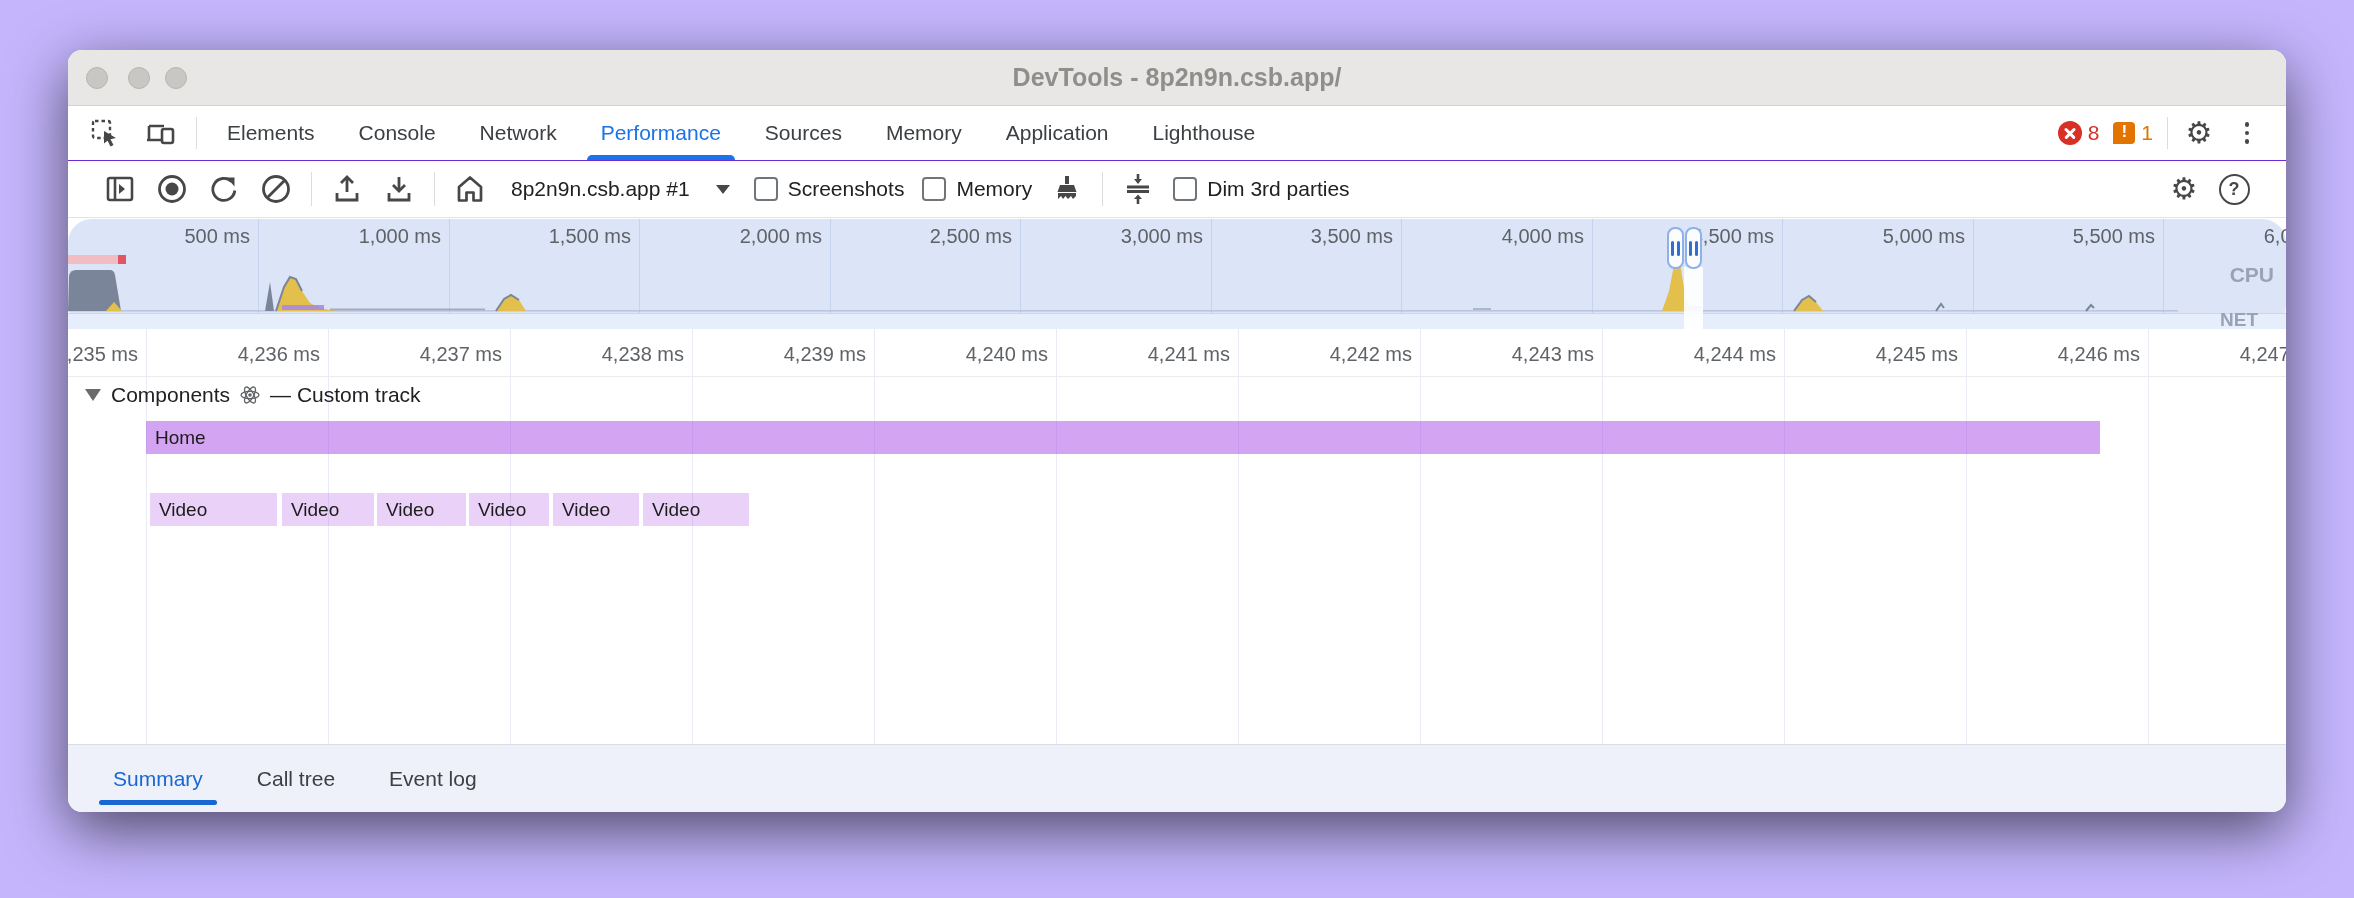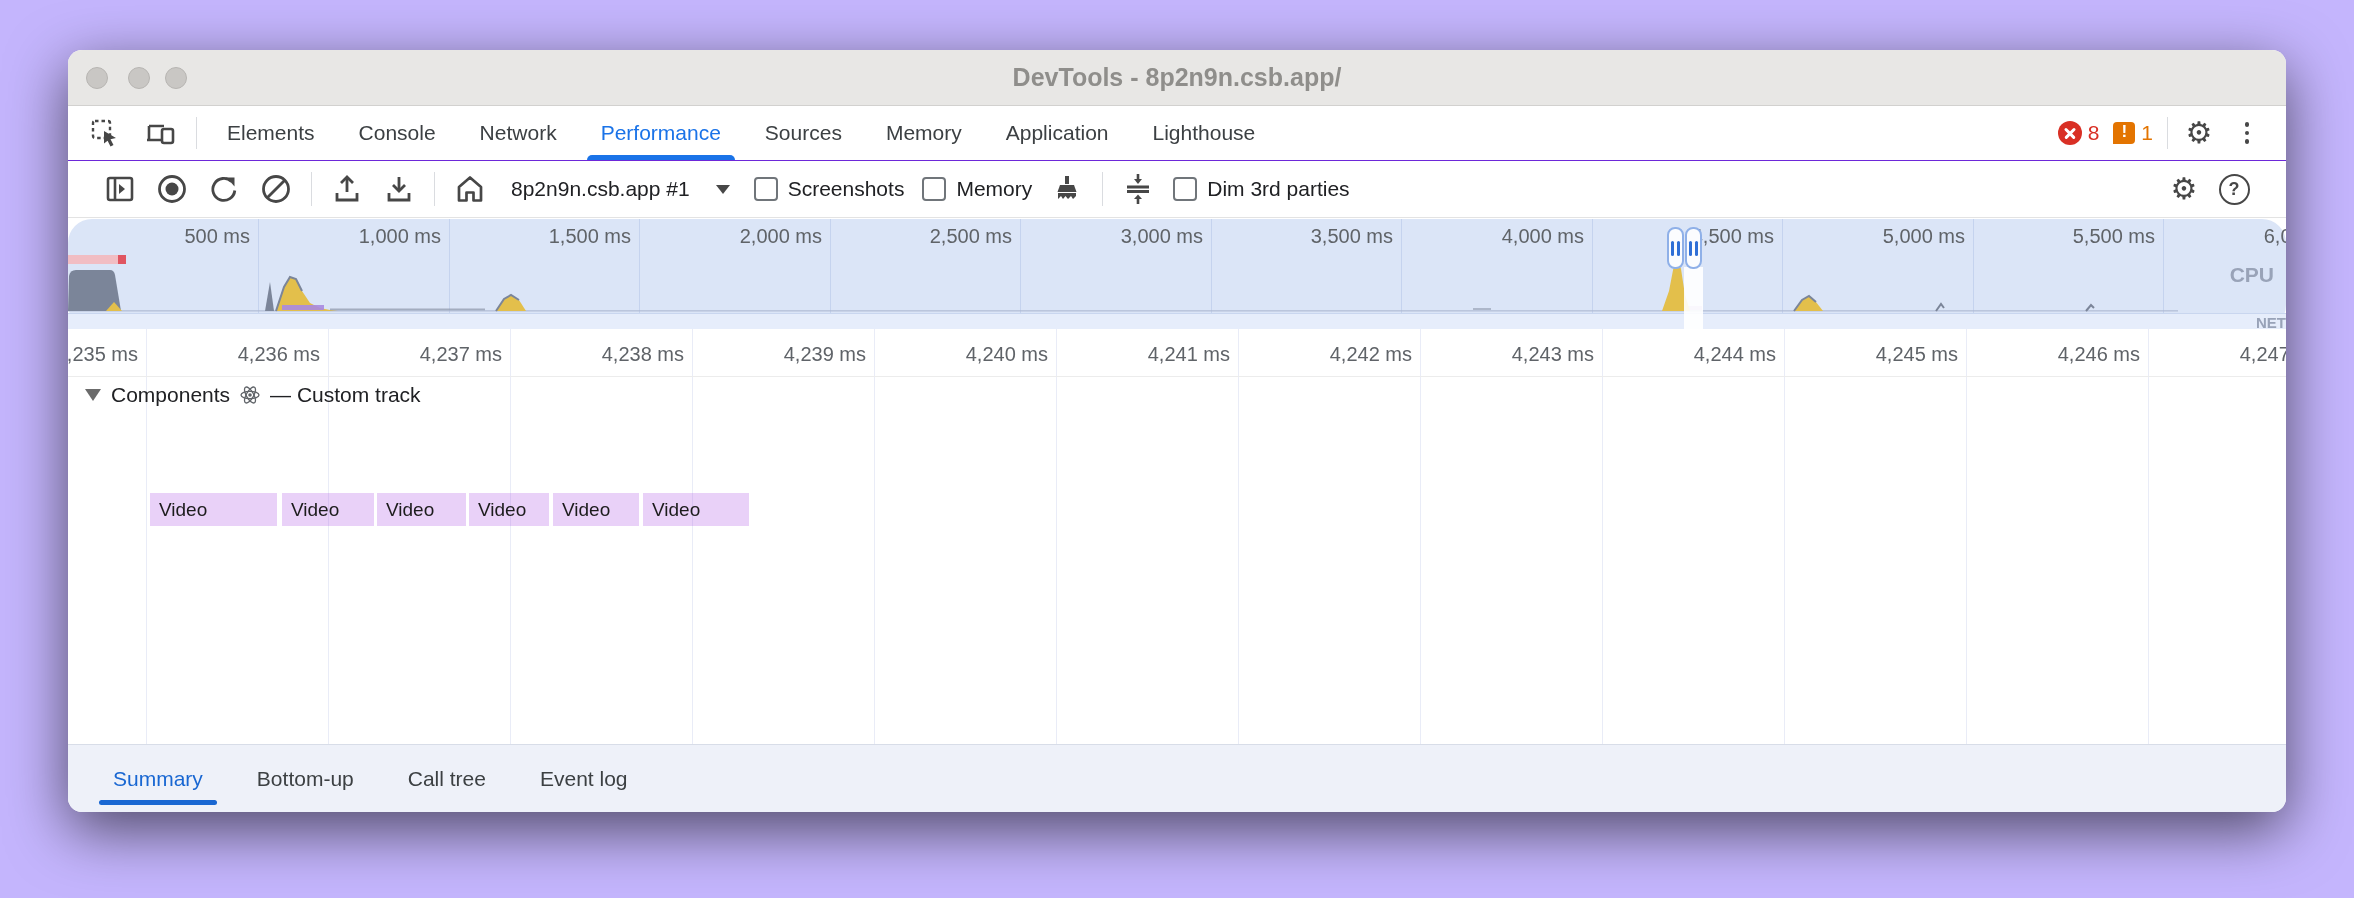--- a/index.html
+++ b/index.html
@@ -52,21 +52,21 @@
   .tb-right{margin-left:auto;display:flex;align-items:center;gap:16px;}
   .help-circ{width:27px;height:27px;border:2.4px solid #474747;border-radius:50%;
              display:flex;align-items:center;justify-content:center;font-size:18px;font-weight:700;color:#474747;}
   
   .overview{position:absolute;left:0;top:169px;width:100%;height:110px;background:#dbe5f7;border-radius:24px;}
   .ov-grid{position:absolute;top:0;bottom:0;width:1px;background:#c5d3ee;}
   .ov-label{position:absolute;top:6px;width:128px;text-align:right;font-size:20px;color:#5f6368;}
   .net-strip{position:absolute;left:0;bottom:0;width:100%;height:16px;background:#e6edfb;
              border-top:1px solid #c9d6ef;box-sizing:border-box;}
   .cpu-tag{position:absolute;right:12px;top:44px;font-size:21px;font-weight:700;color:#99a3b8;}
-  .net-tag{position:absolute;right:0;bottom:-2px;font-size:15px;font-weight:700;color:#99a3b8;}
+  .net-tag{position:absolute;right:28px;bottom:-2px;font-size:19px;font-weight:700;color:#99a3b8;}
   .sel-strip{position:absolute;left:1616px;top:48px;width:19px;height:62px;background:rgba(255,255,255,.9);}
   .handle{position:absolute;top:8px;width:17px;height:42px;background:#fbfcfe;border:2px solid #8fb0e8;
           border-radius:8px;box-sizing:border-box;display:flex;align-items:center;justify-content:center;gap:3px;}
   .handle i{width:3px;height:15px;background:#2f6fd6;border-radius:2px;}
   
   .detail{position:absolute;left:0;top:279px;width:100%;height:415px;background:#fff;}
   .dt-grid{position:absolute;top:0;bottom:0;width:1px;background:#e9ecf7;}
   .ruler-label{position:absolute;top:14px;width:118px;text-align:right;font-size:20px;color:#5f6368;}
   .ruler-line{position:absolute;left:0;top:47px;width:100%;height:1px;background:#ececec;}
   .track-head{position:absolute;left:17px;top:54px;display:flex;align-items:center;gap:10px;
@@ -352,20 +352,23 @@
         <span>Components</span>
         <svg class="ic" width="20" height="20" viewBox="0 0 20 20">
           <circle cx="10" cy="10" r="1.8" fill="#5f6368"></circle>
           <ellipse cx="10" cy="10" rx="9" ry="3.6" fill="none" stroke="#5f6368" stroke-width="1.3"></ellipse>
           <ellipse cx="10" cy="10" rx="9" ry="3.6" fill="none" stroke="#5f6368" stroke-width="1.3" transform="rotate(60 10 10)"></ellipse>
           <ellipse cx="10" cy="10" rx="9" ry="3.6" fill="none" stroke="#5f6368" stroke-width="1.3" transform="rotate(120 10 10)"></ellipse>
         </svg>
         <span>— Custom track</span>
       </div>
 
+      <div class="flame main" style="left:78px;top:92px;width:1954px;">
+          <span>Home</span>
+        </div>
       <div class="flame light" style="left:82px;top:164px;width:127px;">
           <span>Video</span>
         </div>
       <div class="flame light" style="left:214px;top:164px;width:92px;">
           <span>Video</span>
         </div>
       <div class="flame light" style="left:309px;top:164px;width:89px;">
           <span>Video</span>
         </div>
       <div class="flame light" style="left:401px;top:164px;width:80px;">
@@ -377,23 +380,20 @@
       <div class="flame light" style="left:575px;top:164px;width:106px;">
           <span>Video</span>
         </div>
     </div>
 
     <div class="bottom">
       <div class="btab active">
           <span>Summary</span>
         </div>
       <div class="btab">
-          <span>Bottom-up</span>
-        </div>
-      <div class="btab">
           <span>Call tree</span>
         </div>
       <div class="btab">
           <span>Event log</span>
         </div>
     </div>
 
   </div>
 </div>
 

